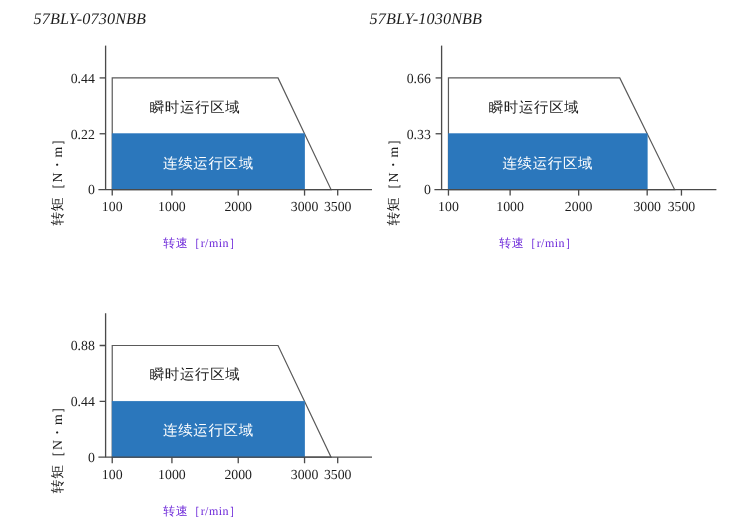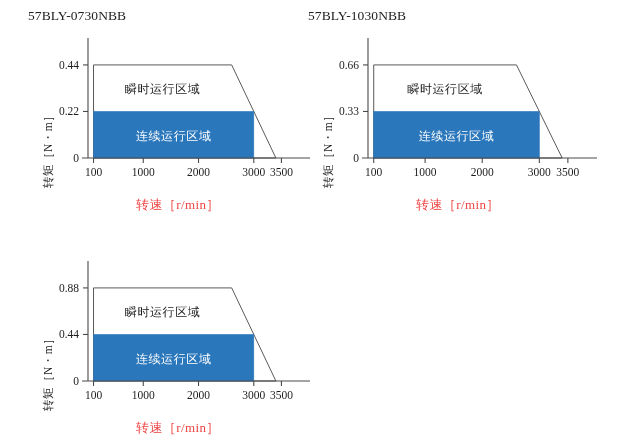--- a/index.html
+++ b/index.html
@@ -25,20 +25,21 @@
   .panel {
     position: absolute;
   }
 
   .panel-title {
     font-family: "Liberation Serif", "DejaVu Serif", serif;
     font-size: 13.5px;
     letter-spacing: 0.1px;
     color: #1d1d1d;
     white-space: nowrap;
+    font-style: italic;
   }
 
   .plot-wrap {
     position: relative;
   }
 
   .plot-svg {
     display: block;
   }
 
@@ -50,22 +51,22 @@
     font-family: "Liberation Serif", "DejaVu Serif", serif;
     font-size: 11.5px;
     color: #1d1d1d;
     white-space: nowrap;
     letter-spacing: 0.5px;
   }
 
   .xlabel {
     position: absolute;
     font-family: "Liberation Serif", "DejaVu Serif", serif;
-    font-size: 13px;
-    color: #ef4444;
+    font-size: 10px;
+    color: #6d28d9;
     white-space: nowrap;
     letter-spacing: 0.4px;
   }
 
   .tick-text {
     font-family: "Liberation Serif", "DejaVu Serif", serif;
     font-size: 11.5px;
     fill: #1d1d1d;
   }
 

